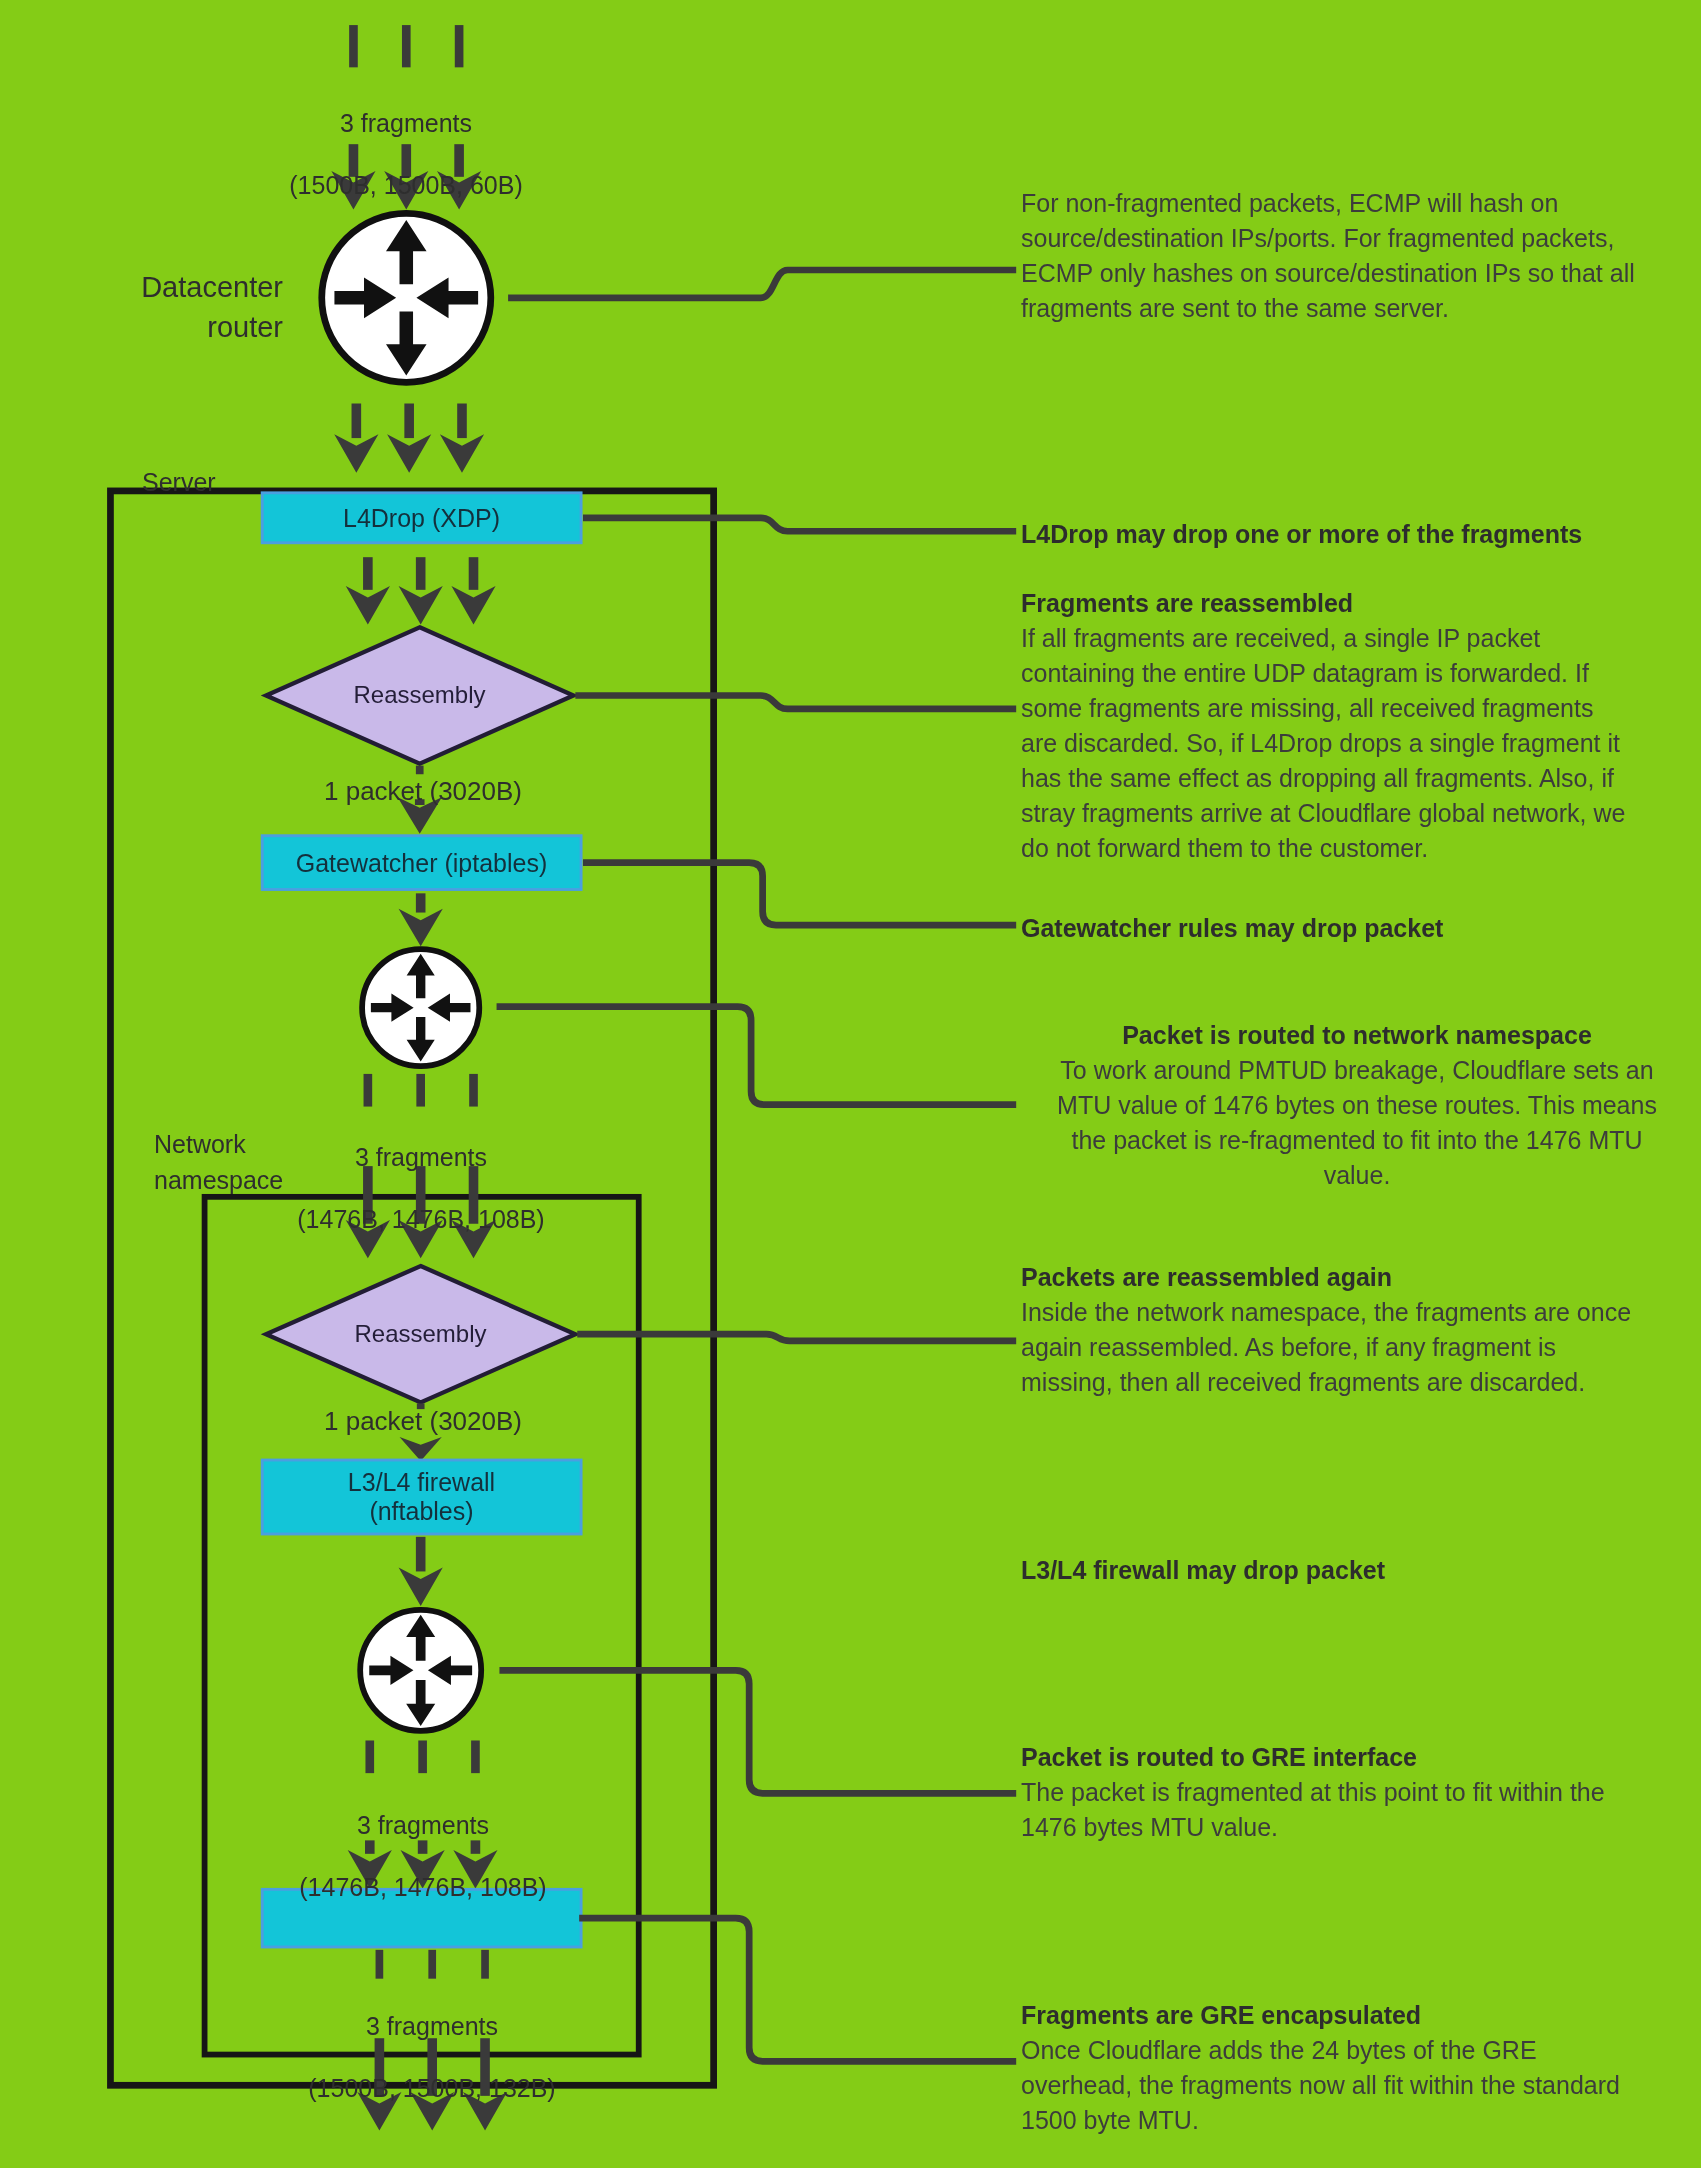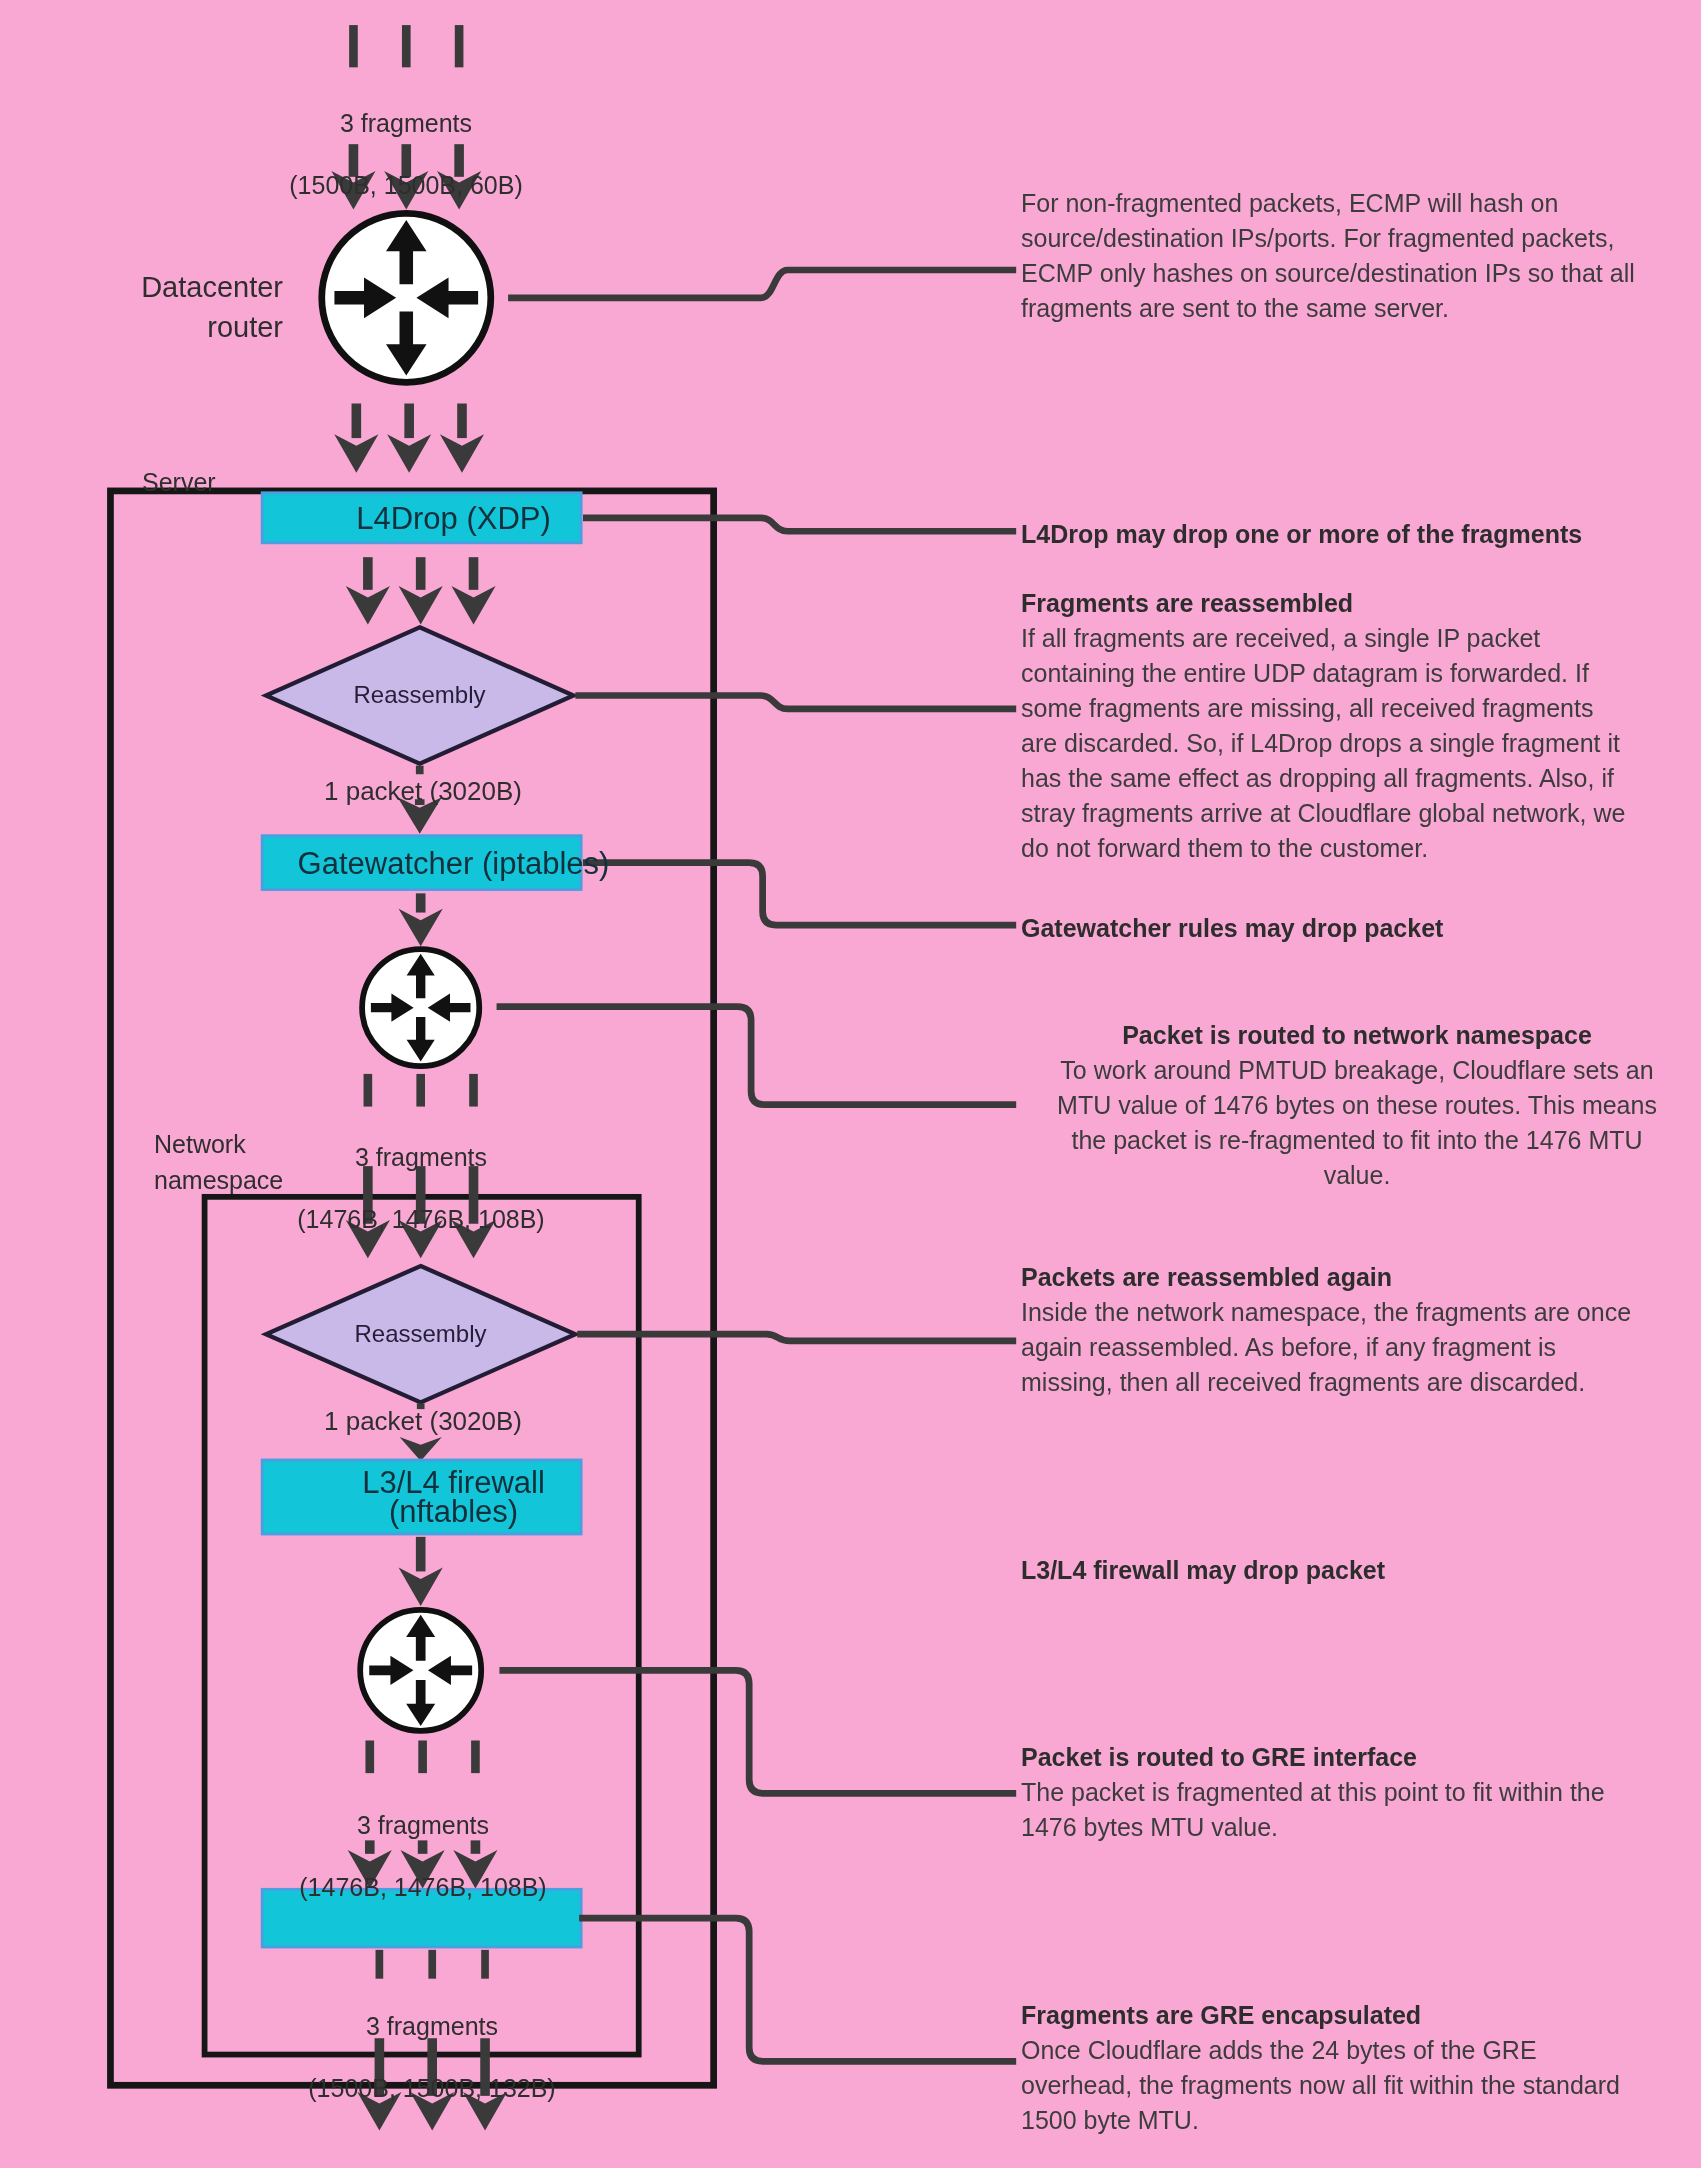--- a/index.html
+++ b/index.html
@@ -1,24 +1,24 @@
 <!DOCTYPE html>
 <html style="--box-fill: #13c5d8; --box-border: #4a9fe0; --diamond-fill: #c9b9e9; --diamond-border: #221d35; --line: #3a3a3a; --ink: #111111;"><head>
 <meta charset="utf-8">
 <style>
   html,body{margin:0;padding:0;background:#ffffff;}
-  .canvas{position:relative;width:1701px;height:2168px;background:#f9a8d4;
+  .canvas{position:relative;width:1701px;height:2168px;background:#84cc16;
           font-family:"Liberation Sans","DejaVu Sans",sans-serif;color:#2e2e2e;overflow:hidden;}
   svg.diagram{position:absolute;left:0;top:0;}
   .lbl{position:absolute;white-space:pre-line;}
   .center{text-align:center;}
   .frag{font-size:25px;line-height:31px;color:#2e2e2e;}
   .pkt{font-size:26px;color:#2e2e2e;}
   .boxlbl{position:absolute;display:flex;align-items:center;justify-content:center;
-          font-size:31px;color:#14303c;text-align:center;line-height:29px;margin-left:32px;}
+          font-size:25px;color:#14303c;text-align:center;line-height:29px;}
   .dialbl{position:absolute;display:flex;align-items:center;justify-content:center;
           font-size:24px;color:#241e38;}
   .big{font-size:29px;line-height:40px;text-align:right;}
   .smallcap{font-size:25px;}
   .ann{position:absolute;left:1021px;width:672px;font-size:25px;color:#3c3c3c;}
   .ann .t{font-weight:bold;color:#2d2d2d;line-height:36px;}
   .ann .b{white-space:pre-line;line-height:35px;}
   
   .stroke-line{stroke:var(--line);fill:none;}
   .fill-line{fill:var(--line);}

